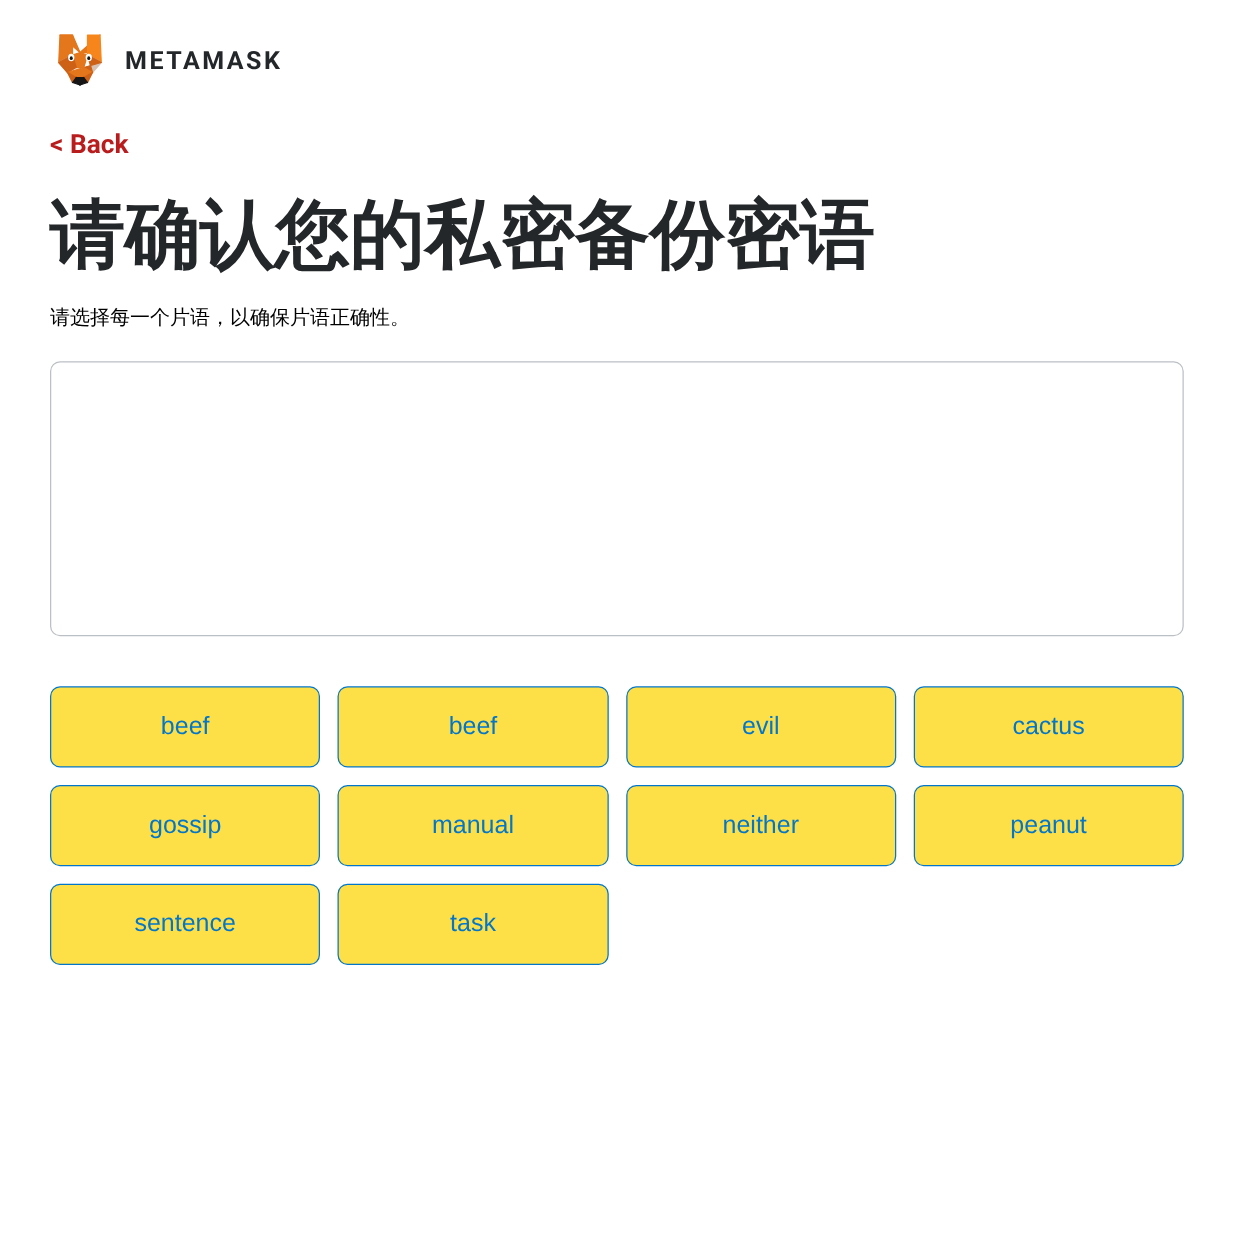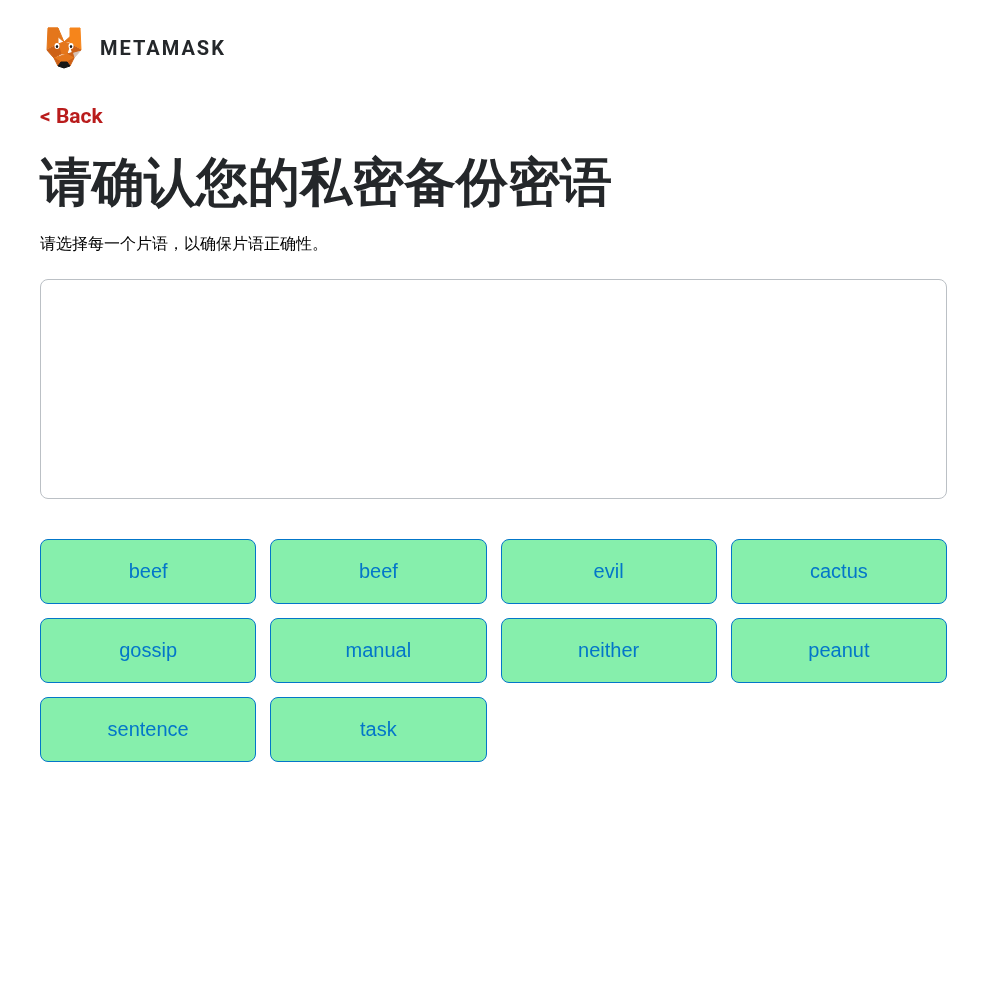--- a/index.html
+++ b/index.html
@@ -46,21 +46,21 @@
       gap: 4px;
       margin-top: 8px;
       font-weight: bold;
     }
 
     .main-content {
       padding: 16px 40px 40px 40px;
     }
 
     .page-title {
-      font-size: 52px;
+      font-size: 60px;
       font-weight: 700;
       color: #24272a;
       margin-bottom: 20px;
       line-height: 1.2;
     }
 
     .page-subtitle {
       font-size: 16px;
       color: #000000;
       margin-bottom: 24px;
@@ -83,21 +83,21 @@
     .word-grid {
       display: grid;
       grid-template-columns: repeat(4, 1fr);
       gap: 14px;
       width: 100%;
     }
 
     .word-button {
       border: 1.5px solid #0376c9;
       border-radius: 8px;
-      background: #86efac;
+      background: #fde047;
       color: #0376c9;
       font-size: 20px;
       font-weight: 400;
       padding: 20px 16px;
       cursor: pointer;
       text-align: center;
       transition: background 0.15s;
     }
   </style>
 </head>

